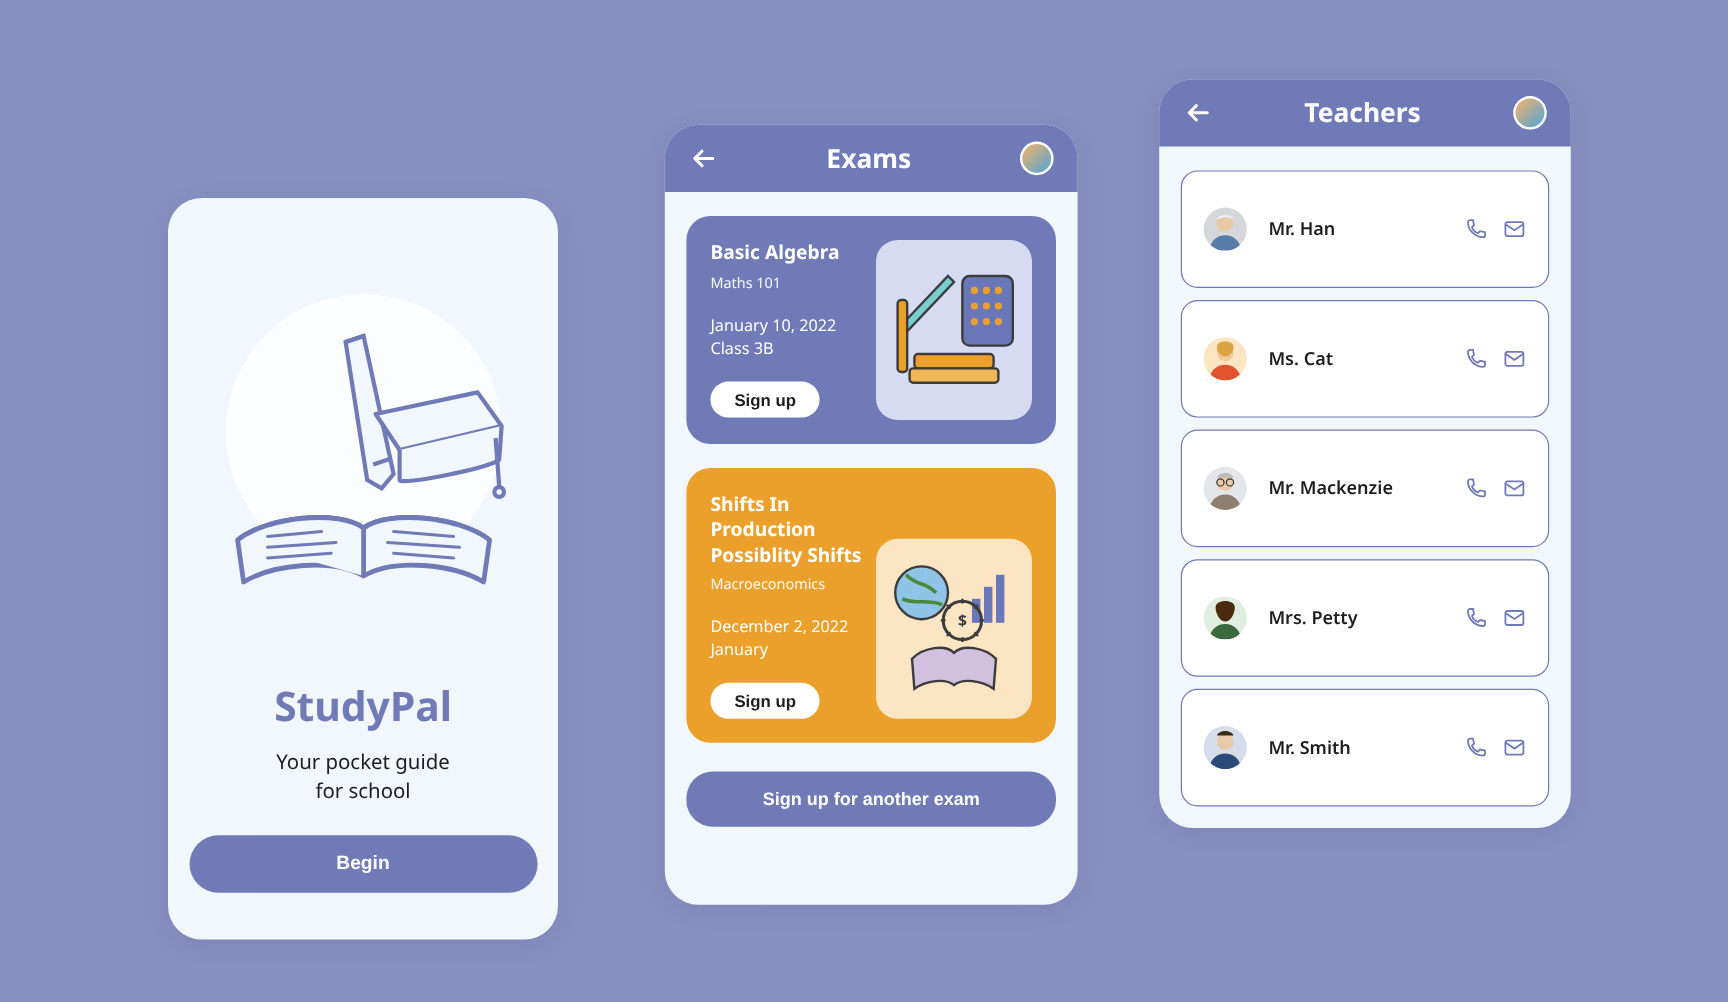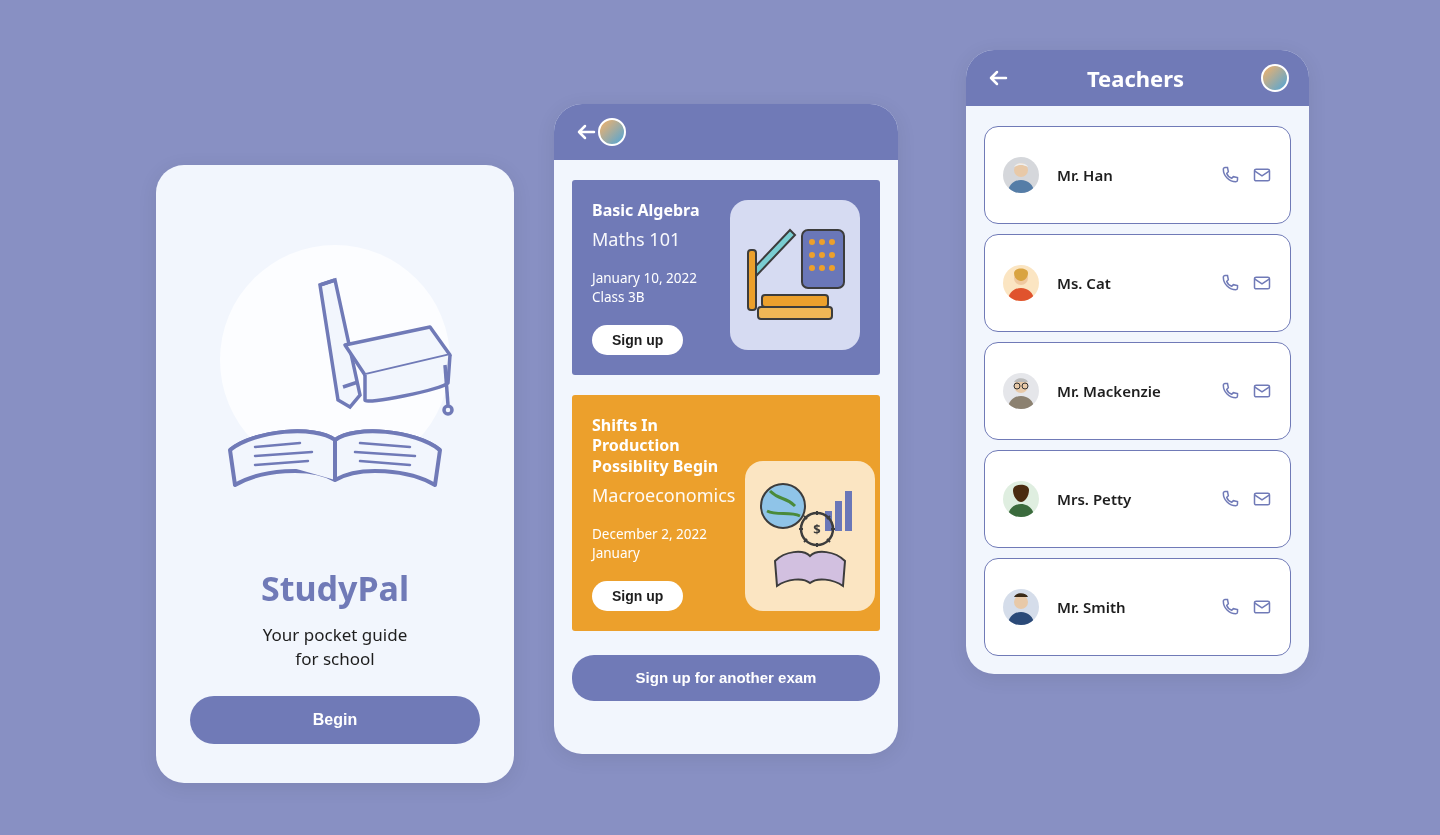--- a/index.html
+++ b/index.html
@@ -12,23 +12,23 @@
   overflow:hidden;
 }
 
 
 .phone{
   position:absolute;
   background:#f2f6fd;
   border-radius:28px;
   box-shadow:0 4px 20px rgba(0,0,0,0.08);
 }
-.phone-1{left:156px;top:165px;width:358px;height:618px;}
+.phone-1{left:140px;top:165px;width:325px;height:618px;}
 .phone-2{left:554px;top:104px;width:344px;height:650px;}
-.phone-3{left:966px;top:50px;width:343px;height:624px;}
+.phone-3{left:966px;top:66px;width:343px;height:624px;}
 
 
 .splash-illustration{
   position:relative;
   width:270px;height:270px;
   margin:80px auto 0;
 }
 .circle-bg{
   position:absolute;top:0;left:50%;transform:translateX(-50%);
   width:230px;height:230px;border-radius:50%;background:#fcfdff;
@@ -50,27 +50,27 @@
   height:56px;background:#707ab7;display:flex;align-items:center;
   border-radius:28px 28px 0 0;padding:0 20px;color:#fff;
 }
 .back-arrow{cursor:pointer;}
 .screen-title{flex:1;text-align:center;font-size:22px;font-weight:700;}
 .avatar-mini{
   width:28px;height:28px;border-radius:50%;background:linear-gradient(135deg,#f7b267,#4ea5d9);
   border:2px solid #fff;cursor:pointer;
 }
 .exam-card{
-  margin:20px 18px 0;padding:20px;border-radius:3px;color:#fff;display:flex;position:relative;
+  margin:20px 18px 0;padding:20px;border-radius:20px;color:#fff;display:flex;position:relative;
 }
 .exam-card.purple{background:#707ab7;}
 .exam-card.orange{background:#eca02c;align-items:flex-end;}
 .exam-info{flex:1;padding-right:10px;}
 .exam-title{font-size:16px;font-weight:700;line-height:1.3;}
-.exam-subj{font-size:18px;margin-top:6px;opacity:.95;}
+.exam-subj{font-size:12px;margin-top:6px;opacity:.95;}
 .exam-meta{font-size:13.5px;margin-top:18px;line-height:1.4;}
 .signup-btn{
   margin-top:18px;padding:7px 20px;border:none;background:#fff;color:#1e1e1e;
   font-size:14px;font-weight:600;border-radius:18px;cursor:pointer;
 }
 .exam-thumb{
   width:130px;height:150px;border-radius:18px;flex-shrink:0;display:flex;align-items:center;justify-content:center;
 }
 .exam-card.purple .exam-thumb{background:#d6dbf2;}
 .exam-card.orange .exam-thumb{background:#fbe5c2;}
@@ -133,20 +133,21 @@
     <span>Your pocket guide</span><br><span>for school</span>
   </div>
   <button class="begin-btn">Begin</button>
 </div>
 
 <div class="phone phone-2">
   <div class="screen-head">
     <svg class="back-arrow" width="24" height="24" viewBox="0 0 24 24">
       <path d="M20 12H5 M11 6l-6 6 6 6" stroke="#fff" stroke-width="2.5" fill="none" stroke-linecap="round" stroke-linejoin="round"></path>
     </svg>
+    <div class="screen-title">Exams</div>
     <div class="avatar-mini"></div>
   </div>
 
   <div class="exam-card purple">
     <div class="exam-info">
       <div class="exam-title">Basic Algebra</div>
       <div class="exam-subj">Maths 101</div>
       <div class="exam-meta">
         <span>January 10, 2022</span><br><span>Class 3B</span>
       </div>
@@ -168,21 +169,21 @@
         <rect x="22" y="85" width="66" height="12" rx="3" fill="#eca02c" stroke="#3c3c3c" stroke-width="2"></rect>
         <rect x="18" y="97" width="74" height="12" rx="3" fill="#f0b756" stroke="#3c3c3c" stroke-width="2"></rect>
         <rect x="8" y="40" width="8" height="60" rx="3" fill="#eca02c" stroke="#3c3c3c" stroke-width="2"></rect>
       </svg>
     </div>
   </div>
 
   <div class="exam-card orange">
     <div class="exam-info">
       <div class="exam-title">
-        <span>Shifts In Production</span><br><span>Possiblity Begin</span>
+        <span>Shifts In Production</span><br><span>Possiblity Shifts</span>
       </div>
       <div class="exam-subj">Macroeconomics</div>
       <div class="exam-meta">
         <span>December 2, 2022</span><br><span>January</span>
       </div>
       <button class="signup-btn">Sign up</button>
     </div>
     <div class="exam-thumb">
       <svg viewBox="0 0 110 130" width="110" height="130">
         <circle cx="28" cy="35" r="22" fill="#8fc4e8" stroke="#3c3c3c" stroke-width="2"></circle>

